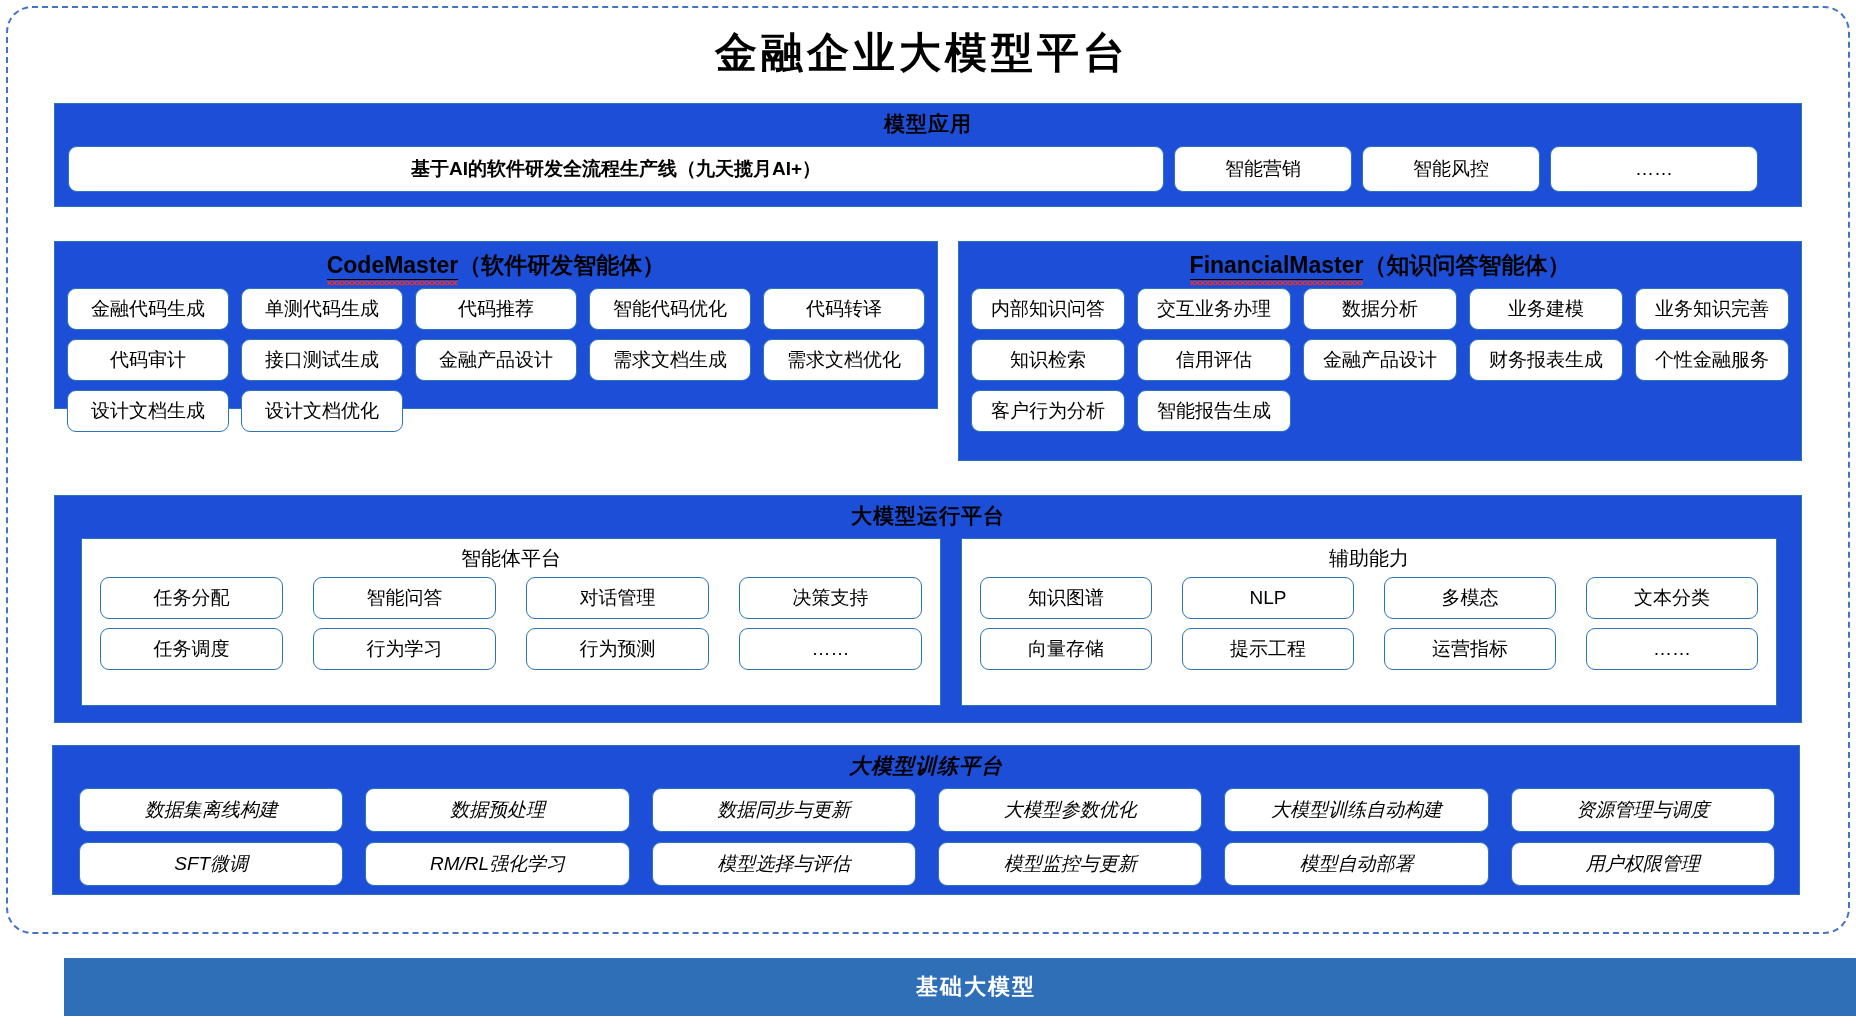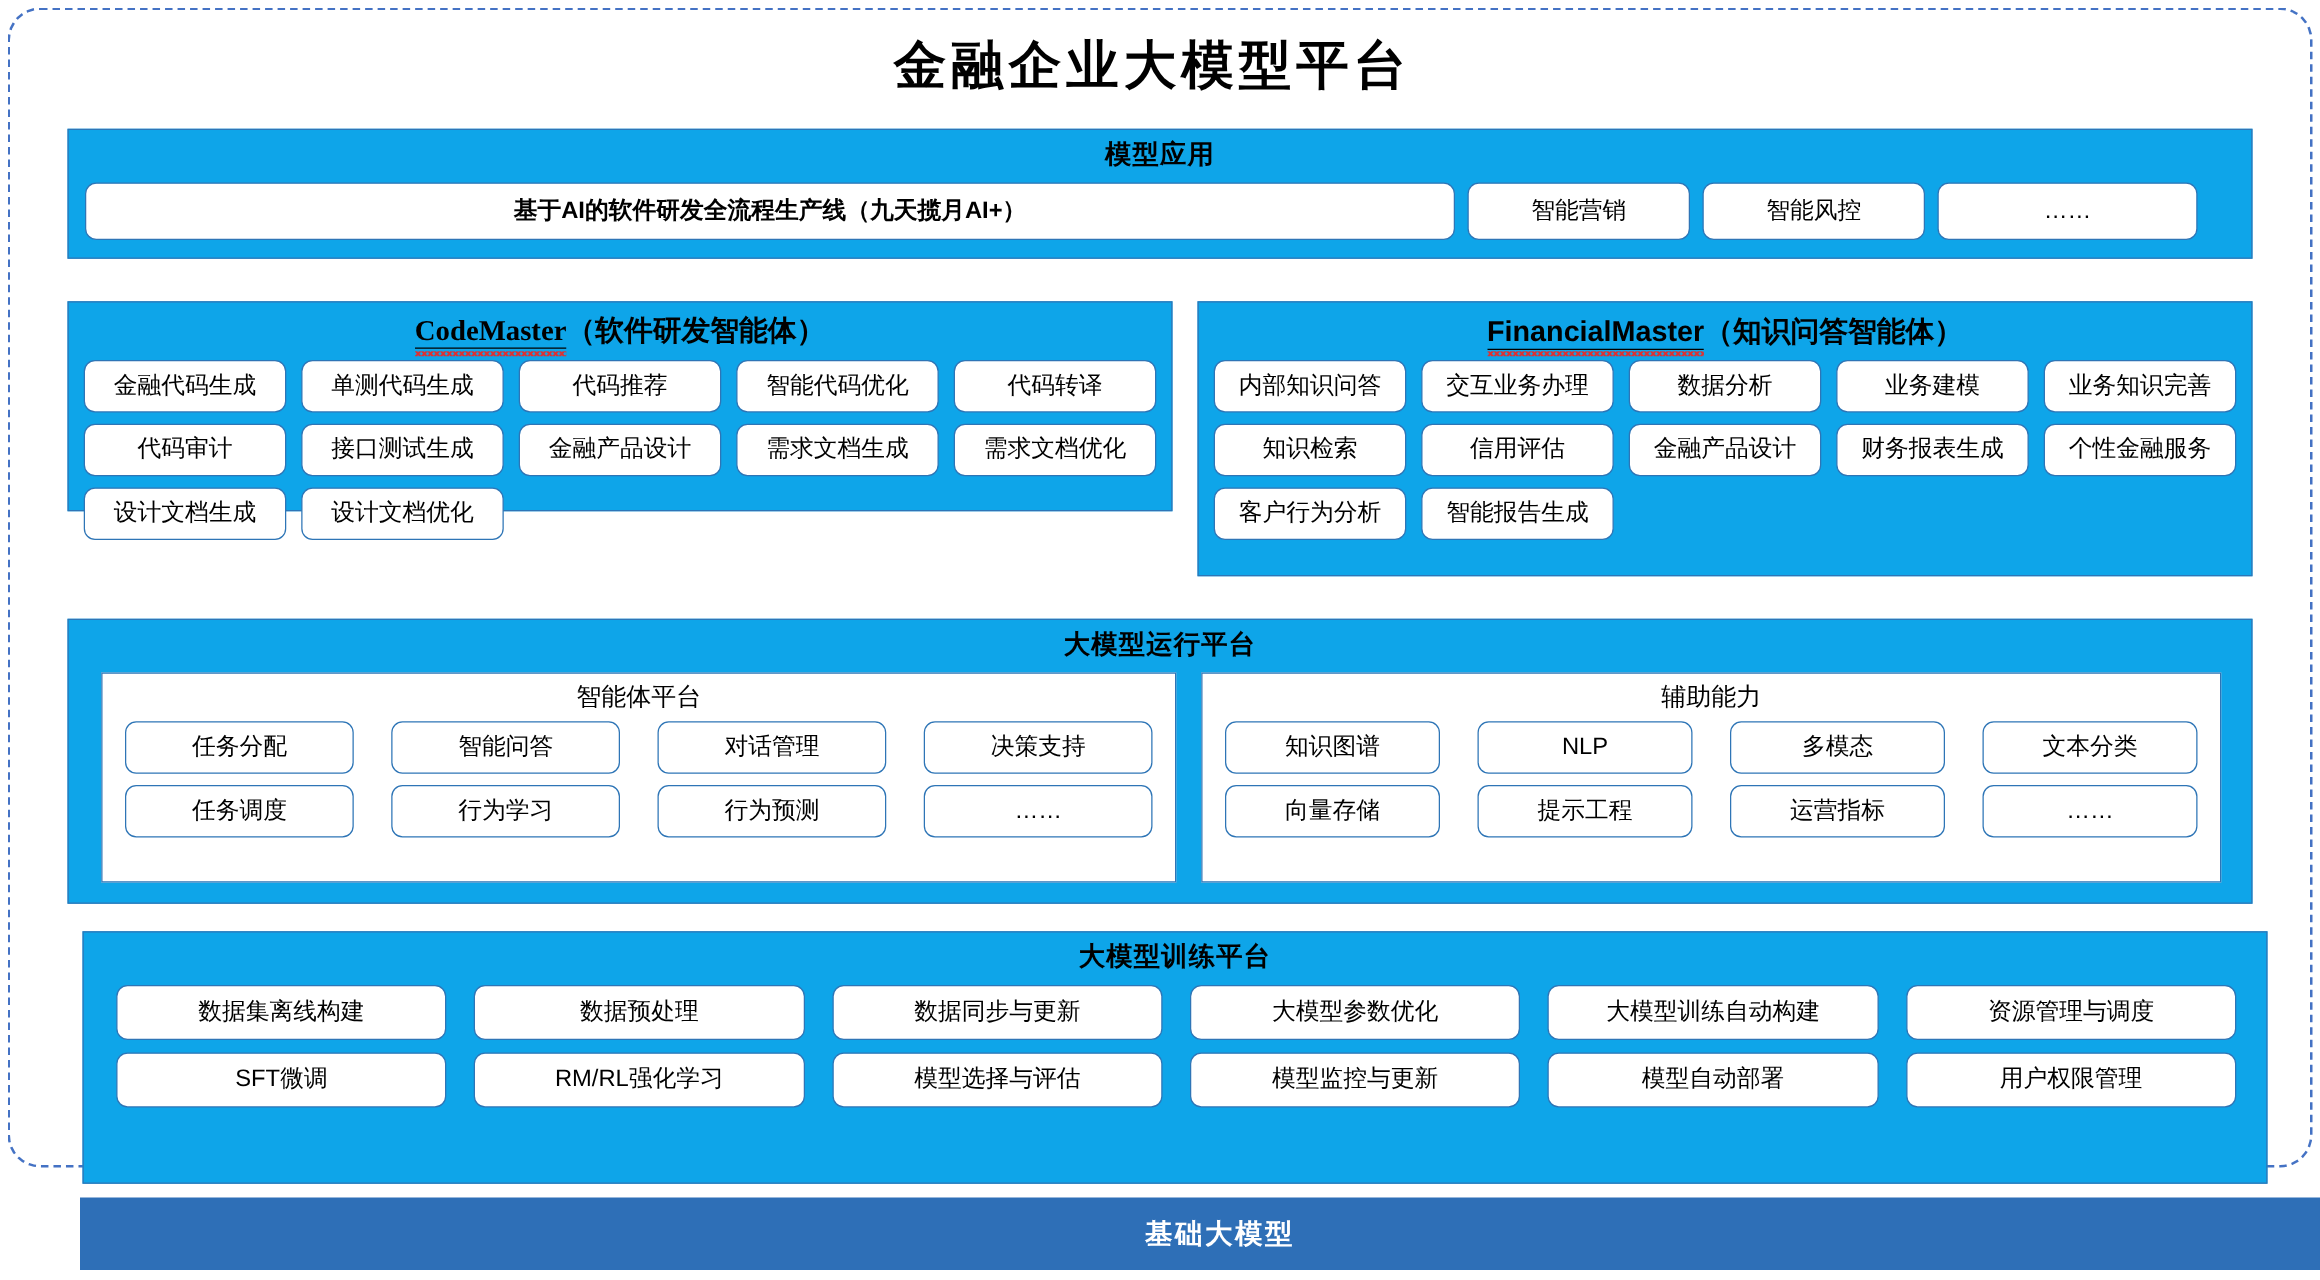--- a/index.html
+++ b/index.html
@@ -38,21 +38,21 @@
     font-weight: 700;
     letter-spacing: 4px;
     color: #000000;
     line-height: 58px;
   }
 
   
   .panel {
     position: absolute;
     border: 1.6px solid #2E75B6;
-    background: #0ea5e9;
+    background: #1d4ed8;
   }
   .panel-title {
     text-align: center;
     font-size: 21px;
     font-weight: 700;
     color: #000000;
     line-height: 28px;
     letter-spacing: 1px;
   }
   .subpanel-title {
@@ -90,21 +90,21 @@
     left: 13px; top: 42px;
     width: 1722px; height: 46px;
     display: flex;
     gap: 10px;
   }
   .apps-row .hero { flex: 0 0 1096px; }
   .apps-row .small { flex: 0 0 178px; }
   .apps-row .dots  { flex: 0 0 208px; }
 
   
-  #sec-code { left: 54px; top: 241px; width: 884px; height: 168px; font-family: Liberation Serif, serif; }
+  #sec-code { left: 54px; top: 241px; width: 884px; height: 168px; }
   #sec-fin  { left: 958px; top: 241px; width: 844px; height: 220px; }
 
   .agent-head {
     text-align: center;
     font-size: 23px;
     font-weight: 700;
     color: #000000;
     margin-top: 8px;
     line-height: 30px;
   }
@@ -163,21 +163,21 @@
     position: absolute;
     left: 18px; top: 38px;
     width: calc(100% - 36px);
     display: grid;
     grid-template-columns: repeat(4, 1fr);
     gap: 9px 30px;
   }
   .subgrid .chip { height: 42px; }
 
   
-  #sec-train { left: 66px; top: 745px; width: 1748px; height: 202px; }
+  #sec-train { left: 52px; top: 745px; width: 1748px; height: 150px; font-style: italic; }
   #sec-train .panel-title { margin-top: 6px; }
   .train-grid {
     position: absolute;
     left: 26px; top: 42px;
     width: 1696px;
     display: grid;
     grid-template-columns: repeat(6, 1fr);
     gap: 10px 22px;
   }
   .train-grid .chip { height: 44px; font-size: 19px; }

